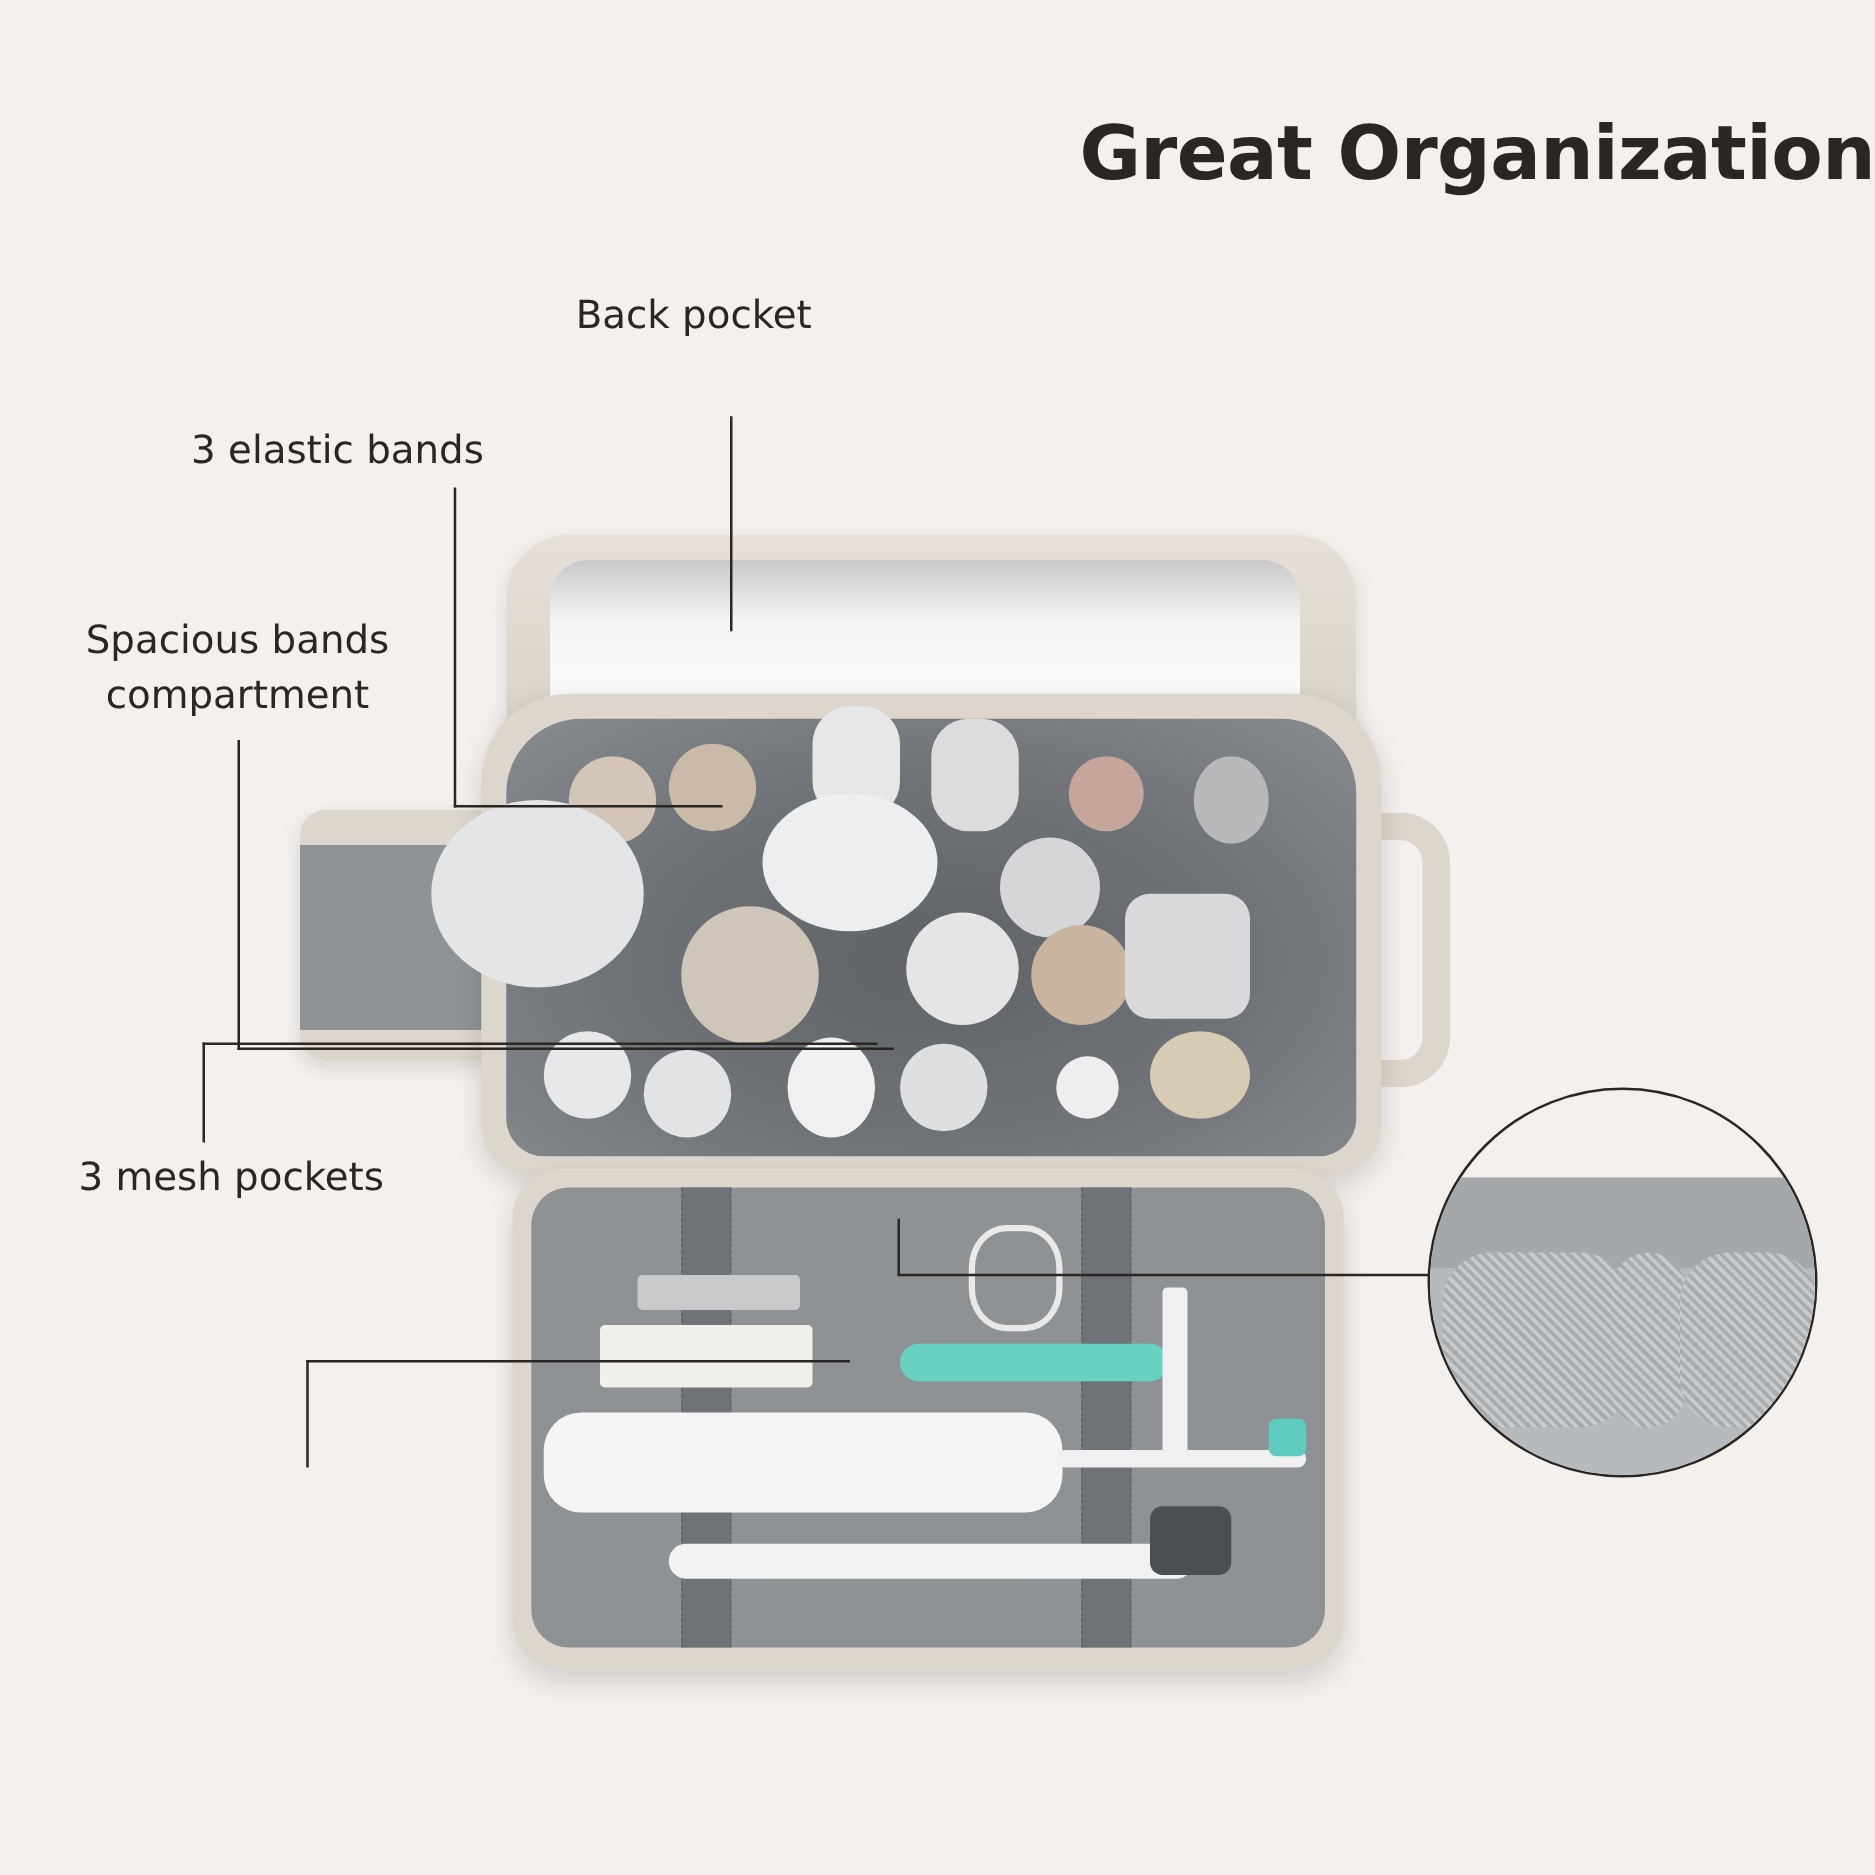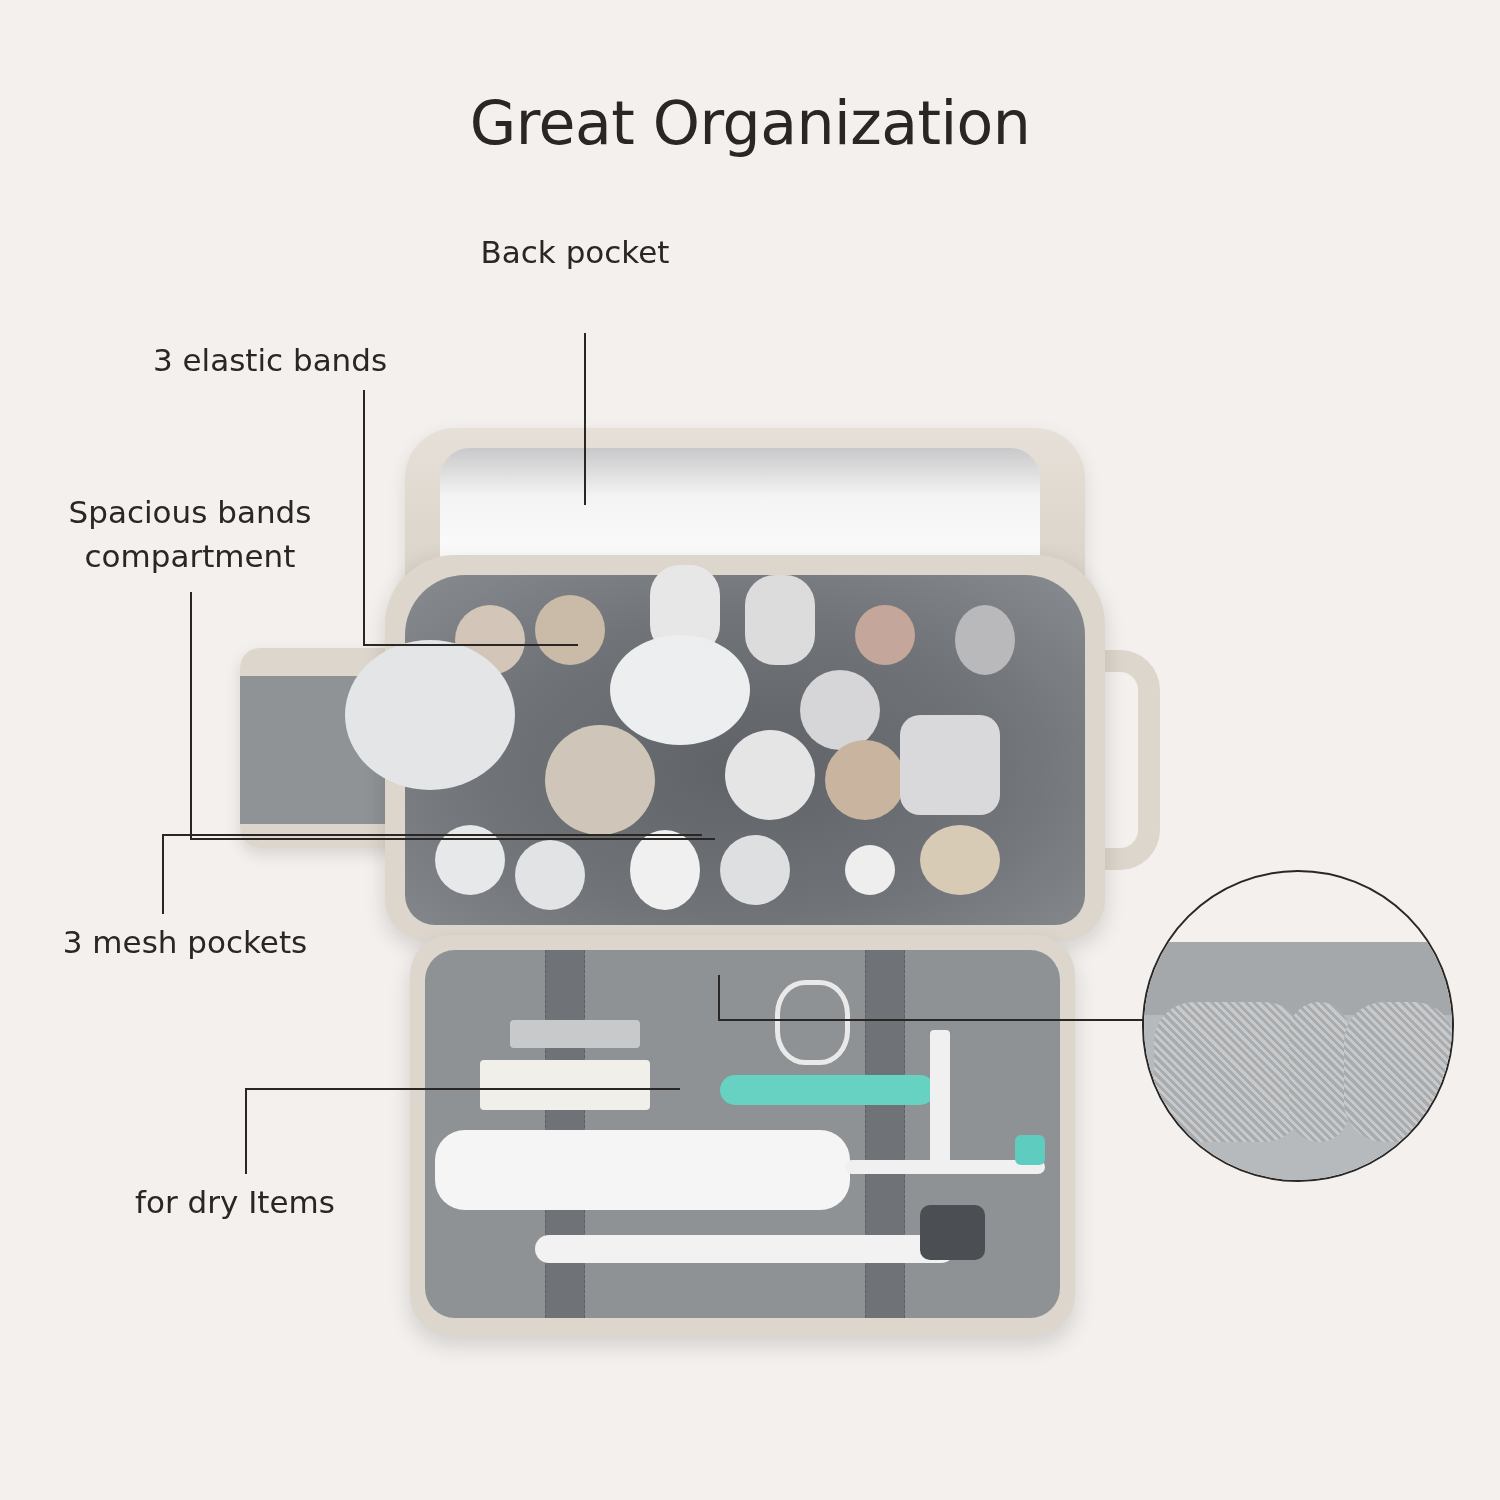--- a/index.html
+++ b/index.html
@@ -1,20 +1,20 @@
 <!DOCTYPE html>
 <html><head>
 <meta charset="utf-8">
 <style>
   * { box-sizing: border-box; margin: 0; padding: 0; }
   html, body { width: 1500px; height: 1500px; background: #f3f0ed; overflow: hidden; }
   body { position: relative; font-family: "DejaVu Sans", "Liberation Sans", sans-serif; color: #2a2624; }
 
-  .title { position: absolute; left: 0; top: 88px; width: 1500px; text-align: center;
-    font-size: 60px; font-weight: normal; letter-spacing: -0.5px; color: #2a2624; }
+  .title { position: absolute; left: 0; top: 88px; width: 1500px; text-align: right;
+    font-size: 60px; font-weight: bold; letter-spacing: -0.5px; color: #2a2624; }
 
   .label { position: absolute; font-size: 31px; line-height: 44px; text-align: center; color: #2a2624; white-space: nowrap; }
 
   .line { position: absolute; background: #2a2624; }
 
   
   .shape { position: absolute; }
   .back-pocket { left: 405px; top: 428px; width: 680px; height: 170px; border-radius: 50px 50px 10px 10px;
     background: linear-gradient(180deg, #e6e0d8 0%, #d8d1c7 100%); box-shadow: 0 6px 18px rgba(0,0,0,0.10); }
   .back-pocket-inner { left: 440px; top: 448px; width: 600px; height: 140px; border-radius: 30px 30px 6px 6px;
@@ -89,21 +89,21 @@
   </div>
 
   <div class="shape detail-circle">
     <div class="detail-band"></div>
     <div class="mesh" style="left:10px;width:150px;"></div>
     <div class="mesh" style="left:145px;width:60px;"></div>
     <div class="mesh" style="left:200px;width:110px;"></div>
   </div>
 </div>
 
-<div class="label" style="left:440px;top:230px;width:270px;">
+<div class="label" style="left:420px;top:230px;width:270px;">
   <div>Back pocket</div>
 </div>
 <div class="line" style="left:584px;top:333px;width:2px;height:172px;"></div>
 
 <div class="label" style="left:125px;top:338px;width:290px;">
   <div>3 elastic bands</div>
 </div>
 <div class="line" style="left:363px;top:390px;width:2px;height:256px;"></div>
 <div class="line" style="left:363px;top:644px;width:215px;height:2px;"></div>
 
@@ -114,19 +114,18 @@
 <div class="line" style="left:190px;top:592px;width:2px;height:248px;"></div>
 <div class="line" style="left:190px;top:838px;width:525px;height:2px;"></div>
 
 <div class="label" style="left:25px;top:920px;width:320px;">
   <div>3 mesh pockets</div>
 </div>
 <div class="line" style="left:162px;top:834px;width:2px;height:80px;"></div>
 <div class="line" style="left:162px;top:834px;width:540px;height:2px;"></div>
 
 <div class="label" style="left:95px;top:1180px;width:280px;">
-  <div>for dry Items</div>
 </div>
 <div class="line" style="left:245px;top:1088px;width:2px;height:86px;"></div>
 <div class="line" style="left:245px;top:1088px;width:435px;height:2px;"></div>
 
 <div class="line" style="left:718px;top:975px;width:2px;height:45px;"></div>
 <div class="line" style="left:718px;top:1019px;width:426px;height:2px;"></div>
 
 </body></html>

